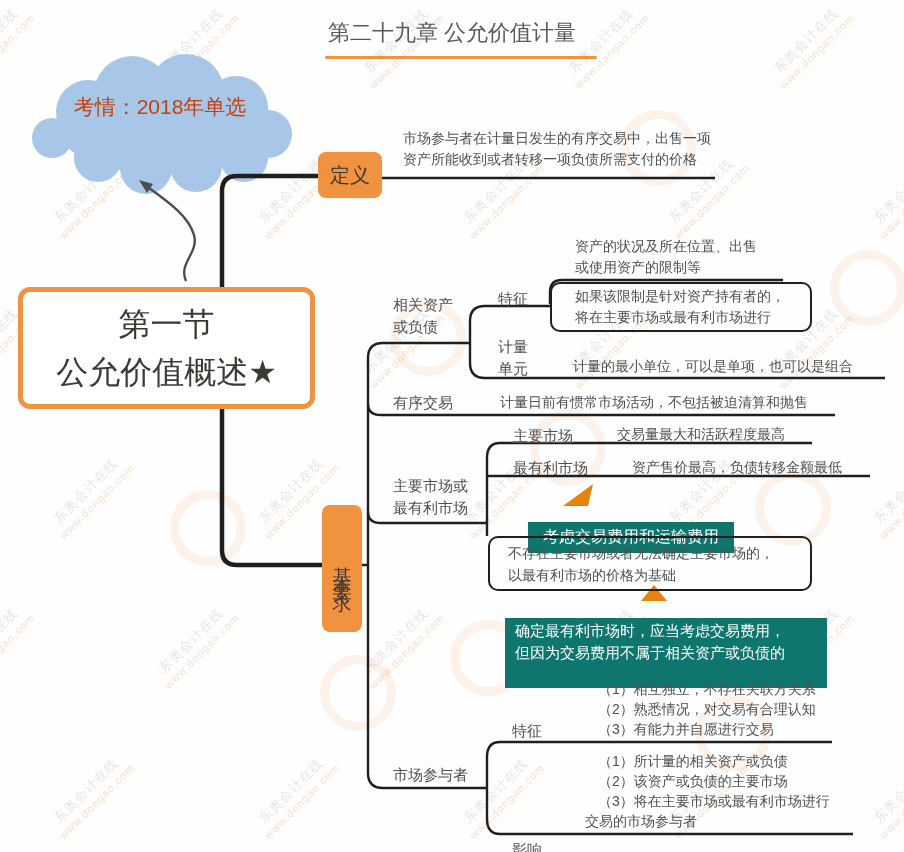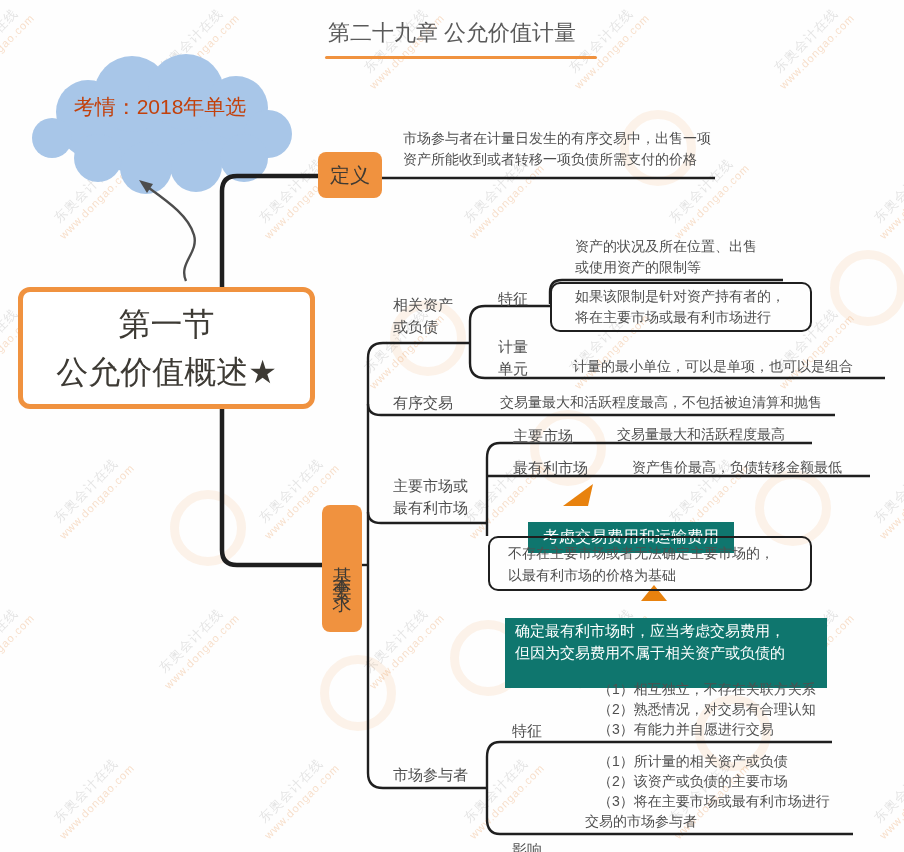--- a/index.html
+++ b/index.html
@@ -244,21 +244,21 @@
     <div>如果该限制是针对资产持有者的，</div>
     <div>将在主要市场或最有利市场进行</div>
   </div>
   <div class="txt lbl" style="left:498px;top:336px;">
     <div>计量</div>
     <div>单元</div>
   </div>
   <div class="txt" style="left:573px;top:356px;">计量的最小单位，可以是单项，也可以是组合</div>
 
   <div class="txt lbl" style="left:393px;top:392px;">有序交易</div>
-  <div class="txt" style="left:500px;top:392px;">交易量最大和活跃程度最高，不包括被迫清算和抛售</div>
+  <div class="txt" style="left:500px;top:392px;">计量日前有惯常市场活动，不包括被迫清算和抛售</div>
 
   <div class="txt lbl" style="left:393px;top:475px;">
     <div>主要市场或</div>
     <div>最有利市场</div>
   </div>
   <div class="txt" style="left:513px;top:425px;font-size:15px;text-decoration:underline;">主要市场</div>
   <div class="txt" style="left:617px;top:425px;font-family:Liberation Mono, monospace;">交易量最大和活跃程度最高</div>
   <div class="txt" style="left:513px;top:457px;font-size:15px;">最有利市场</div>
   <div class="txt" style="left:632px;top:457px;">资产售价最高，负债转移金额最低</div>
 

